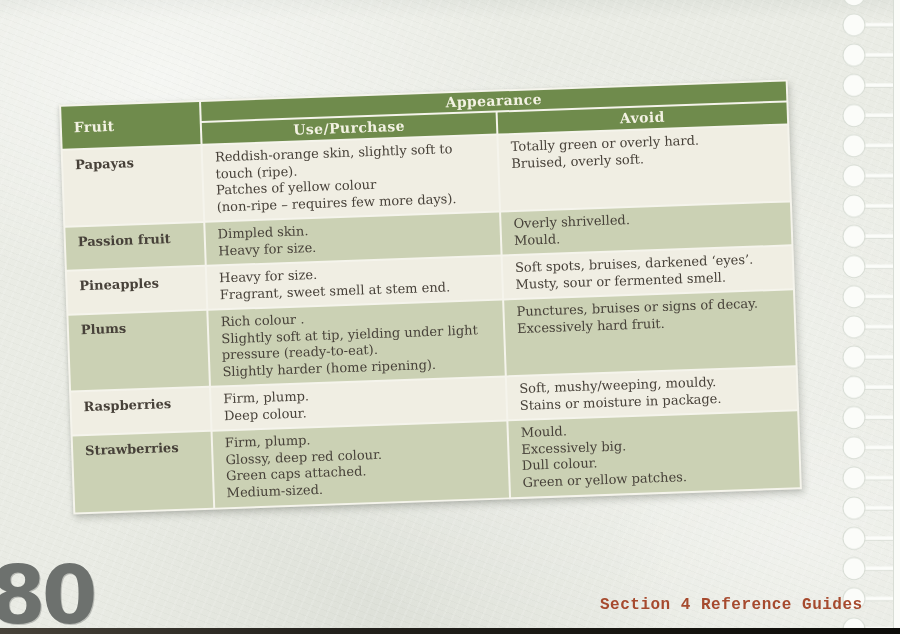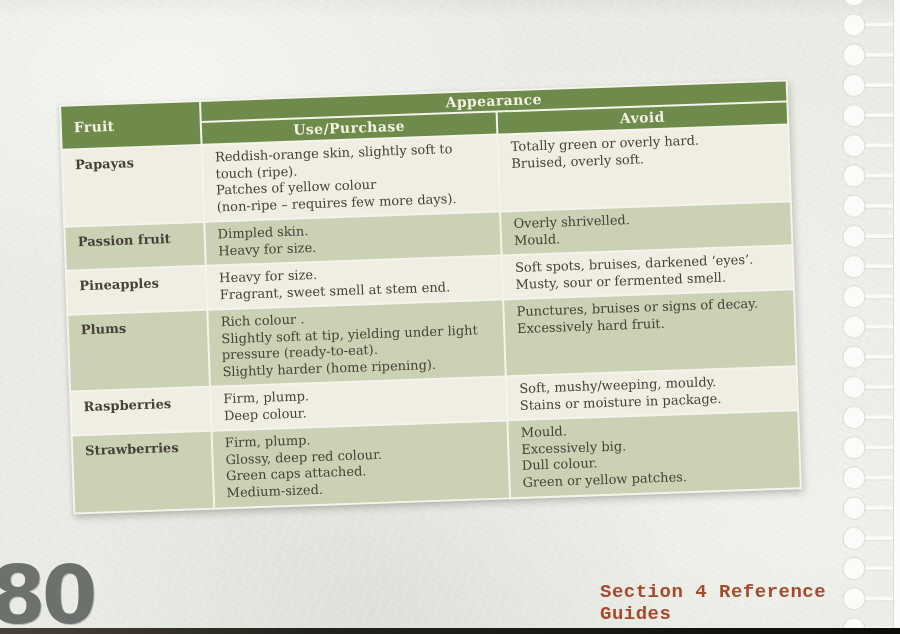--- a/index.html
+++ b/index.html
@@ -63,23 +63,23 @@
   .fruit-cell { font-weight:bold; color:#45302a; font-size:13.5px; padding-top:7px !important; }
 
   
   .page-number {
     position:absolute; left:-10px; top:556px;
     font-family:"DejaVu Sans", sans-serif; font-weight:800;
     font-size:80px; line-height:1; color:#6d716e; letter-spacing:-4px;
     text-shadow:1px 1px 0 rgba(109,113,110,0.4);
   }
   .section-footer {
-    position:absolute; left:600px; top:581px;
+    position:absolute; left:600px; top:596px;
     font-family:"Liberation Mono", monospace; font-weight:bold;
-    font-size:19px; color:#a64a2e; letter-spacing:0.5px;
+    font-size:16px; color:#a64a2e; letter-spacing:0.5px;
   }
   .bottom-edge {
     position:absolute; left:0; bottom:0; width:100%; height:6px; z-index:60;
     background:linear-gradient(90deg,#474239 0%,#24221d 35%,#15140f 75%,#0d0c09 100%);
   }
 </style>
 </head>
 <body>
 
 <div class="paper"></div>

